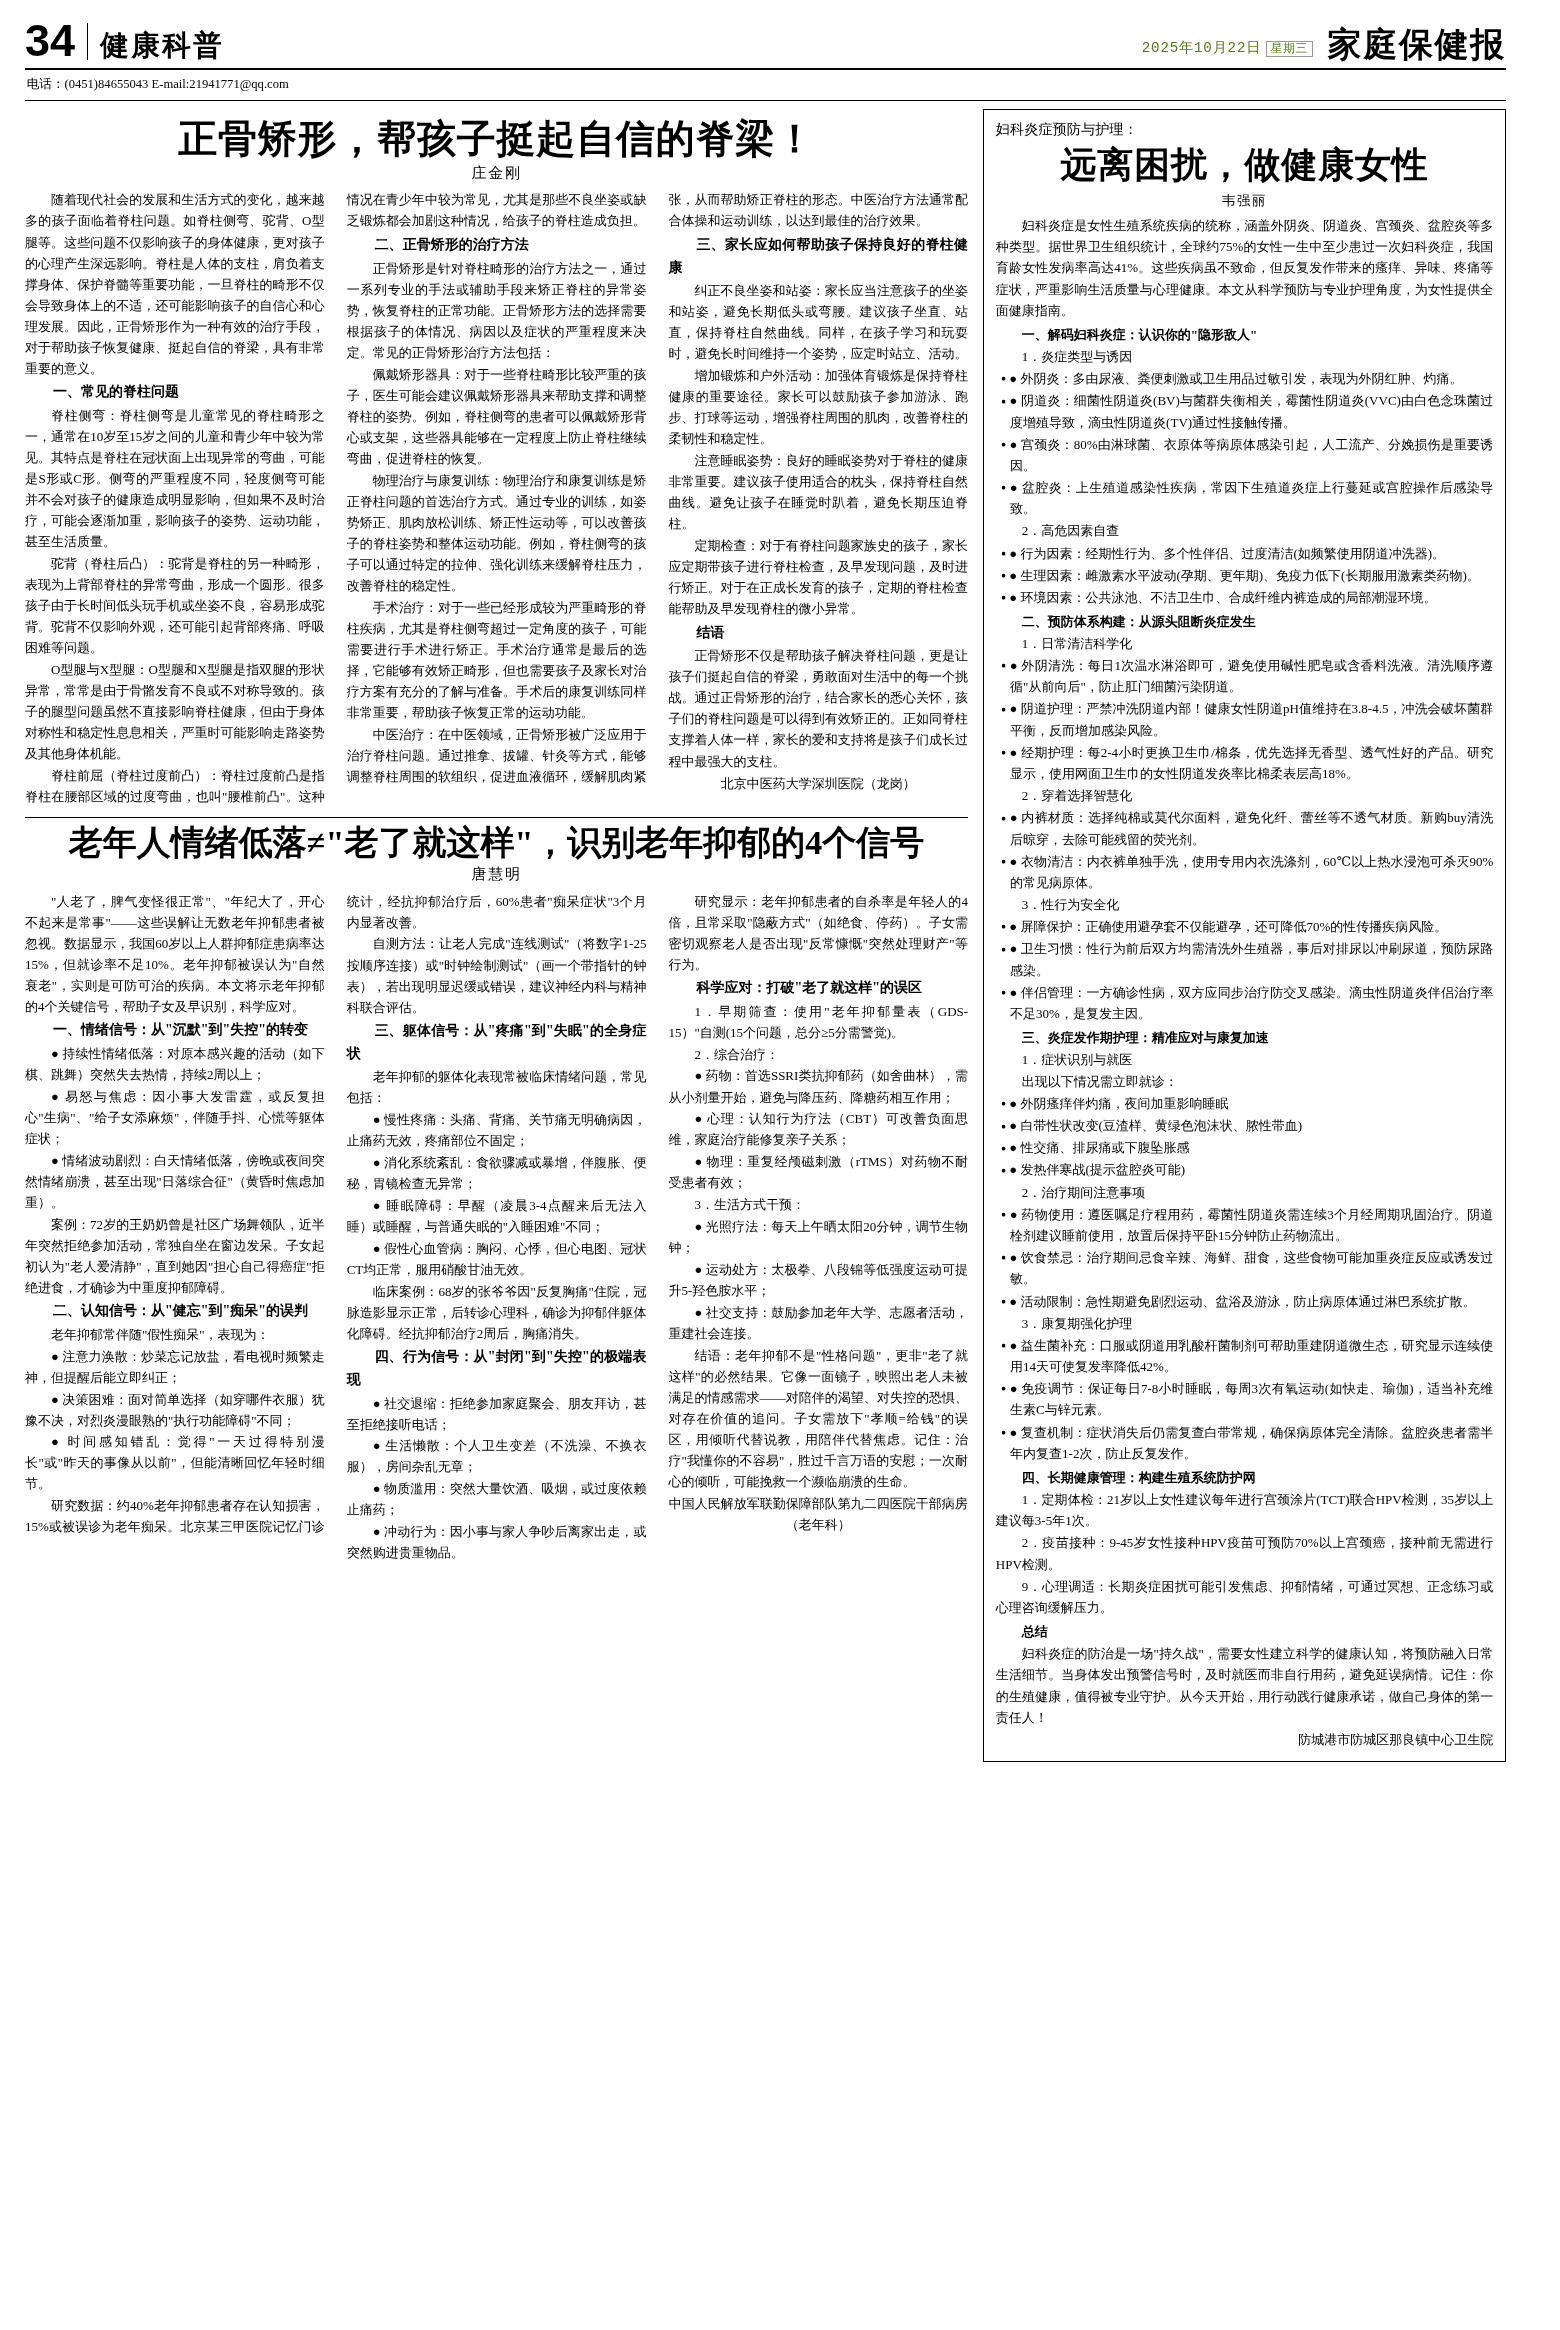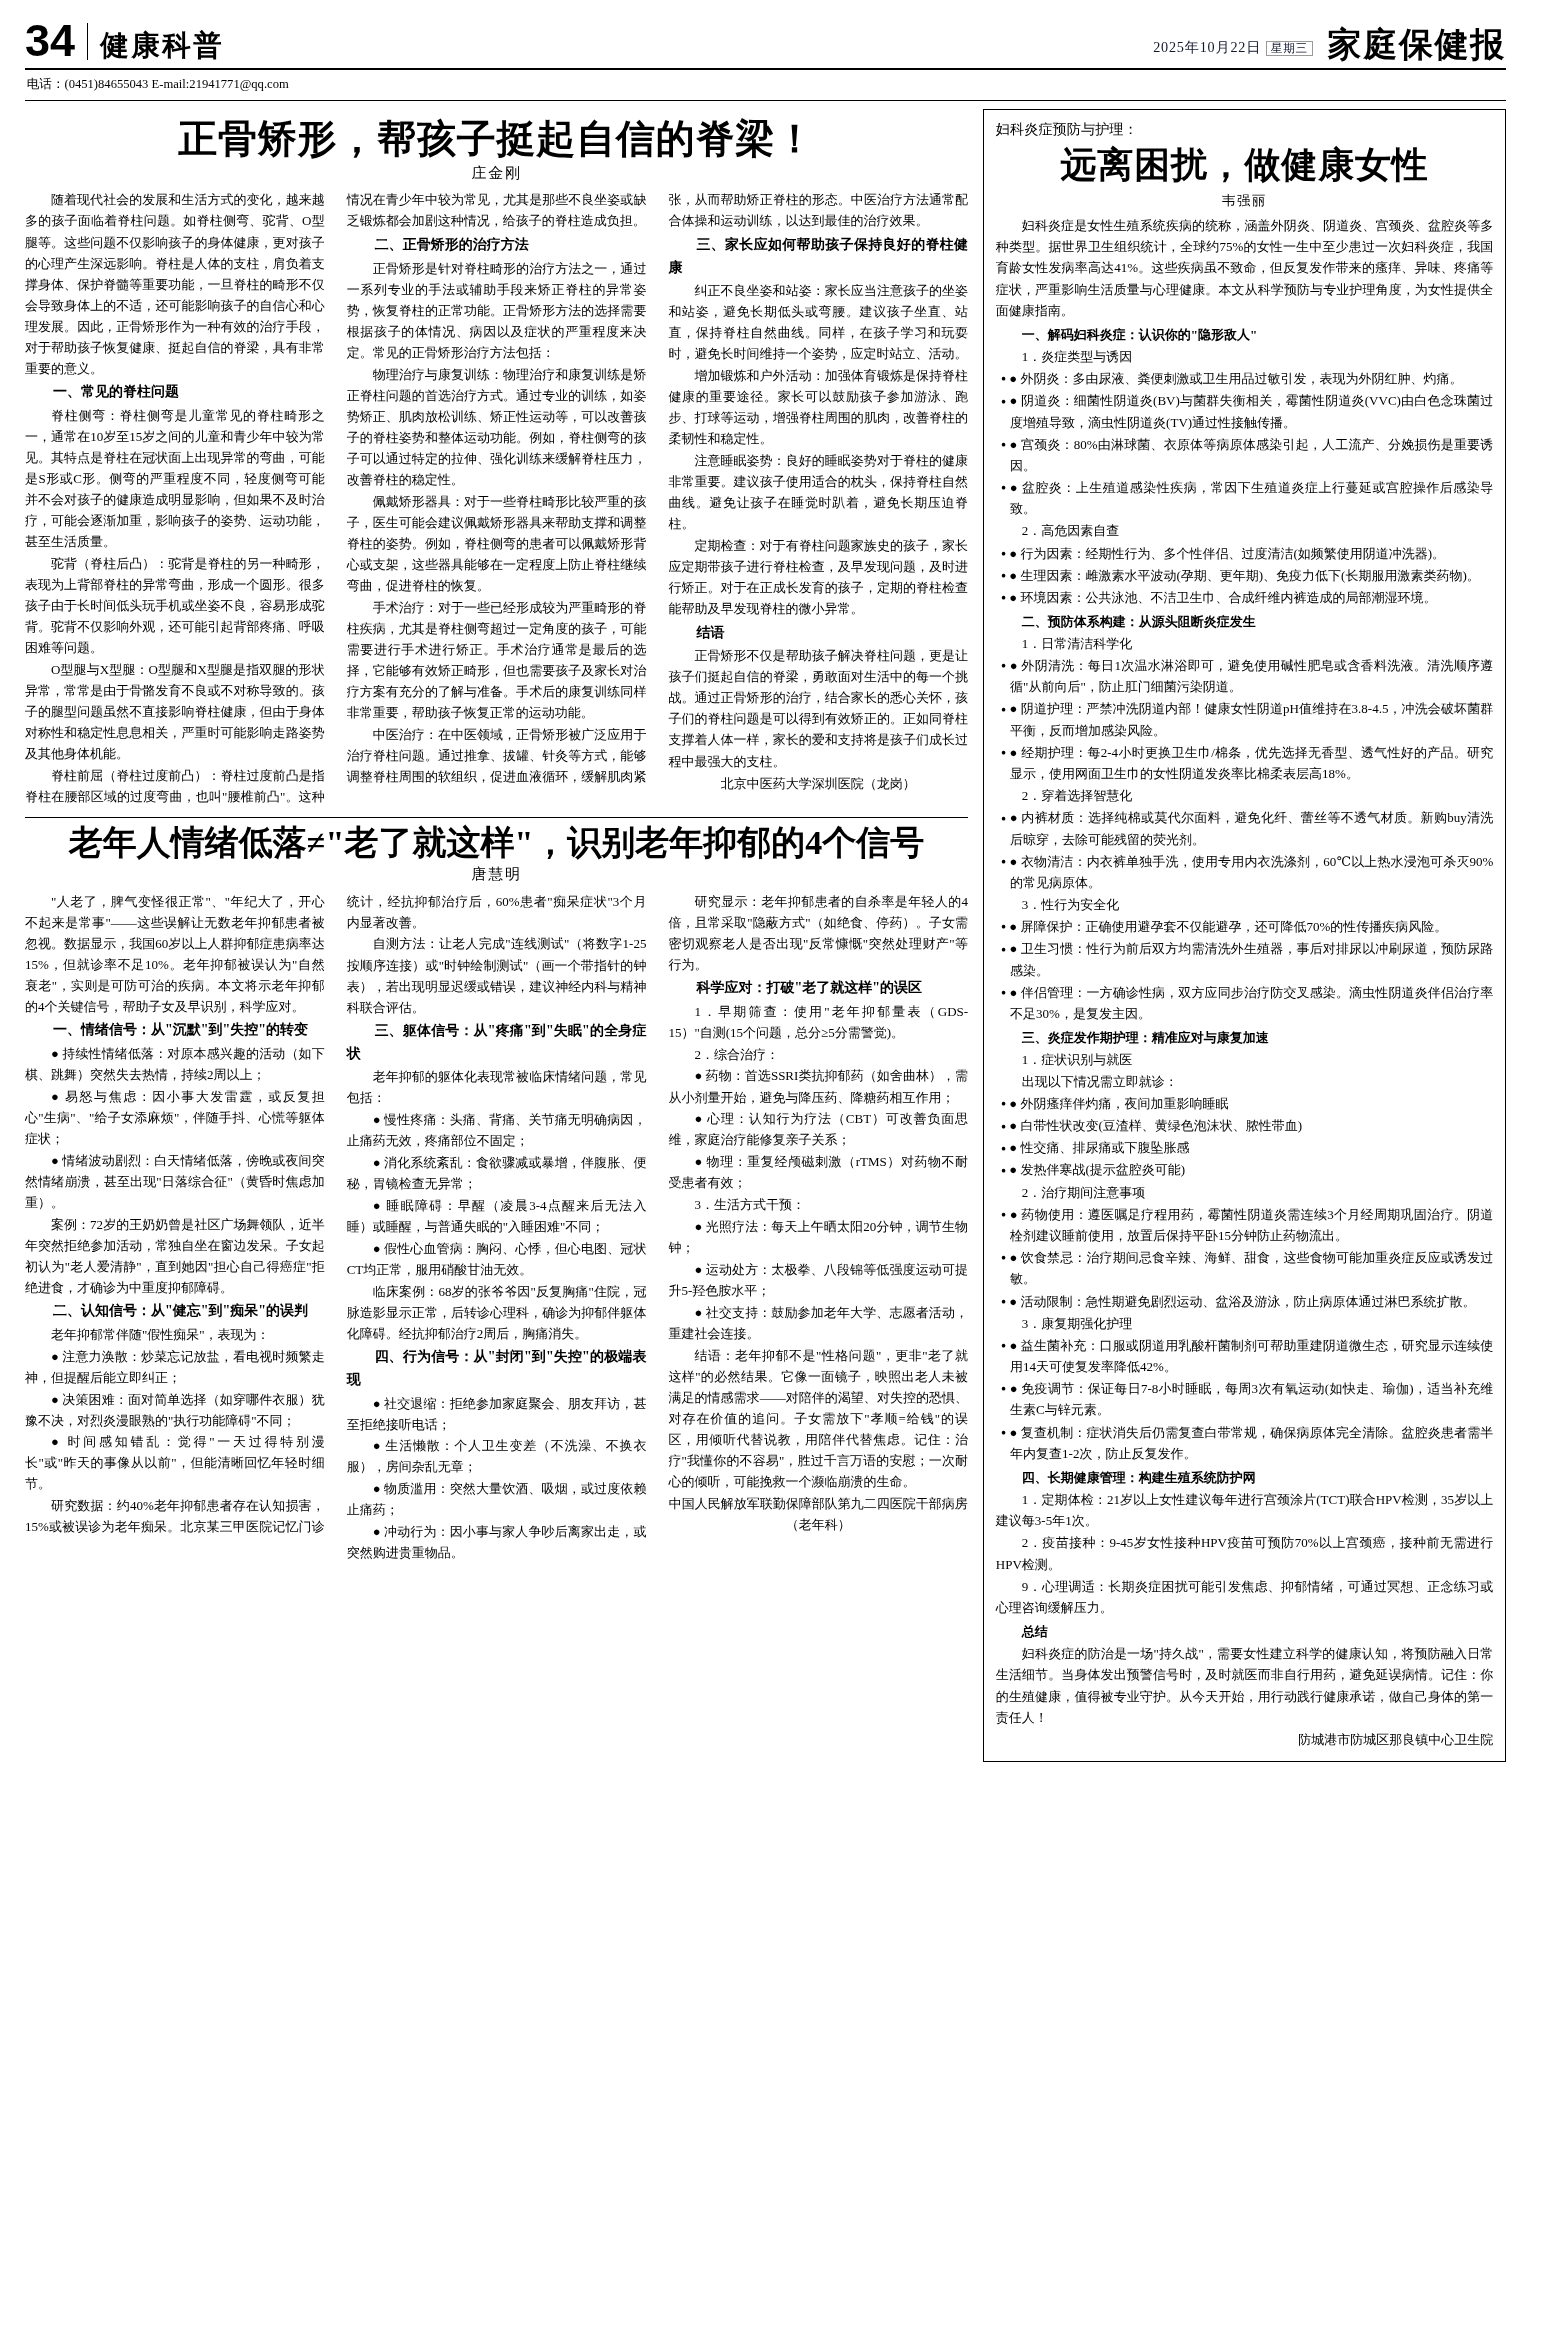--- a/index.html
+++ b/index.html
@@ -40,24 +40,25 @@
   .section-name{
     font-size:28.5px;
     font-weight:bold;
     letter-spacing:2.5px;
     line-height:1;
     padding-bottom:3.4px;
   }
   .masthead-spacer{flex:1;}
   .issue-date{
     font-size:14.2px;
-    color:#0f172a;
+    color:#4d7c0f;
     padding-bottom:6.7px;
     padding-right:15px;
     letter-spacing:0.8px;
+    font-family:Liberation Mono, monospace;
   }
   .issue-date .weekday{
     border:0.8px solid #999;
     padding:0 3.4px;
     margin-left:5px;
     font-size:11.7px;
   }
   .paper-title{
     font-size:34px;
     font-weight:bold;
@@ -190,22 +191,22 @@
         <div class="byline">庄金刚</div>
         <div class="cols-3">
           <p>随着现代社会的发展和生活方式的变化，越来越多的孩子面临着脊柱问题。如脊柱侧弯、驼背、O型腿等。这些问题不仅影响孩子的身体健康，更对孩子的心理产生深远影响。脊柱是人体的支柱，肩负着支撑身体、保护脊髓等重要功能，一旦脊柱的畸形不仅会导致身体上的不适，还可能影响孩子的自信心和心理发展。因此，正骨矫形作为一种有效的治疗手段，对于帮助孩子恢复健康、挺起自信的脊梁，具有非常重要的意义。</p>
           <h4>一、常见的脊柱问题</h4>
           <p>脊柱侧弯：脊柱侧弯是儿童常见的脊柱畸形之一，通常在10岁至15岁之间的儿童和青少年中较为常见。其特点是脊柱在冠状面上出现异常的弯曲，可能是S形或C形。侧弯的严重程度不同，轻度侧弯可能并不会对孩子的健康造成明显影响，但如果不及时治疗，可能会逐渐加重，影响孩子的姿势、运动功能，甚至生活质量。</p>
           <p>驼背（脊柱后凸）：驼背是脊柱的另一种畸形，表现为上背部脊柱的异常弯曲，形成一个圆形。很多孩子由于长时间低头玩手机或坐姿不良，容易形成驼背。驼背不仅影响外观，还可能引起背部疼痛、呼吸困难等问题。</p>
           <p>O型腿与X型腿：O型腿和X型腿是指双腿的形状异常，常常是由于骨骼发育不良或不对称导致的。孩子的腿型问题虽然不直接影响脊柱健康，但由于身体对称性和稳定性息息相关，严重时可能影响走路姿势及其他身体机能。</p>
           <p>脊柱前屈（脊柱过度前凸）：脊柱过度前凸是指脊柱在腰部区域的过度弯曲，也叫"腰椎前凸"。这种情况在青少年中较为常见，尤其是那些不良坐姿或缺乏锻炼都会加剧这种情况，给孩子的脊柱造成负担。</p>
           <h4>二、正骨矫形的治疗方法</h4>
           <p>正骨矫形是针对脊柱畸形的治疗方法之一，通过一系列专业的手法或辅助手段来矫正脊柱的异常姿势，恢复脊柱的正常功能。正骨矫形方法的选择需要根据孩子的体情况、病因以及症状的严重程度来决定。常见的正骨矫形治疗方法包括：</p>
+          <p>佩戴矫形器具：对于一些脊柱畸形比较严重的孩子，医生可能会建议佩戴矫形器具来帮助支撑和调整脊柱的姿势。例如，脊柱侧弯的患者可以佩戴矫形背心或支架，这些器具能够在一定程度上防止脊柱继续弯曲，促进脊柱的恢复。</p>
           <p>物理治疗与康复训练：物理治疗和康复训练是矫正脊柱问题的首选治疗方式。通过专业的训练，如姿势矫正、肌肉放松训练、矫正性运动等，可以改善孩子的脊柱姿势和整体运动功能。例如，脊柱侧弯的孩子可以通过特定的拉伸、强化训练来缓解脊柱压力，改善脊柱的稳定性。</p>
-          <p>佩戴矫形器具：对于一些脊柱畸形比较严重的孩子，医生可能会建议佩戴矫形器具来帮助支撑和调整脊柱的姿势。例如，脊柱侧弯的患者可以佩戴矫形背心或支架，这些器具能够在一定程度上防止脊柱继续弯曲，促进脊柱的恢复。</p>
           <p>手术治疗：对于一些已经形成较为严重畸形的脊柱疾病，尤其是脊柱侧弯超过一定角度的孩子，可能需要进行手术进行矫正。手术治疗通常是最后的选择，它能够有效矫正畸形，但也需要孩子及家长对治疗方案有充分的了解与准备。手术后的康复训练同样非常重要，帮助孩子恢复正常的运动功能。</p>
           <p>中医治疗：在中医领域，正骨矫形被广泛应用于治疗脊柱问题。通过推拿、拔罐、针灸等方式，能够调整脊柱周围的软组织，促进血液循环，缓解肌肉紧张，从而帮助矫正脊柱的形态。中医治疗方法通常配合体操和运动训练，以达到最佳的治疗效果。</p>
           <h4>三、家长应如何帮助孩子保持良好的脊柱健康</h4>
           <p>纠正不良坐姿和站姿：家长应当注意孩子的坐姿和站姿，避免长期低头或弯腰。建议孩子坐直、站直，保持脊柱自然曲线。同样，在孩子学习和玩耍时，避免长时间维持一个姿势，应定时站立、活动。</p>
           <p>增加锻炼和户外活动：加强体育锻炼是保持脊柱健康的重要途径。家长可以鼓励孩子参加游泳、跑步、打球等运动，增强脊柱周围的肌肉，改善脊柱的柔韧性和稳定性。</p>
           <p>注意睡眠姿势：良好的睡眠姿势对于脊柱的健康非常重要。建议孩子使用适合的枕头，保持脊柱自然曲线。避免让孩子在睡觉时趴着，避免长期压迫脊柱。</p>
           <p>定期检查：对于有脊柱问题家族史的孩子，家长应定期带孩子进行脊柱检查，及早发现问题，及时进行矫正。对于在正成长发育的孩子，定期的脊柱检查能帮助及早发现脊柱的微小异常。</p>
           <h4>结语</h4>
           <p>正骨矫形不仅是帮助孩子解决脊柱问题，更是让孩子们挺起自信的脊梁，勇敢面对生活中的每一个挑战。通过正骨矫形的治疗，结合家长的悉心关怀，孩子们的脊柱问题是可以得到有效矫正的。正如同脊柱支撑着人体一样，家长的爱和支持将是孩子们成长过程中最强大的支柱。</p>
           <p class="sig">北京中医药大学深圳医院（龙岗）</p>

